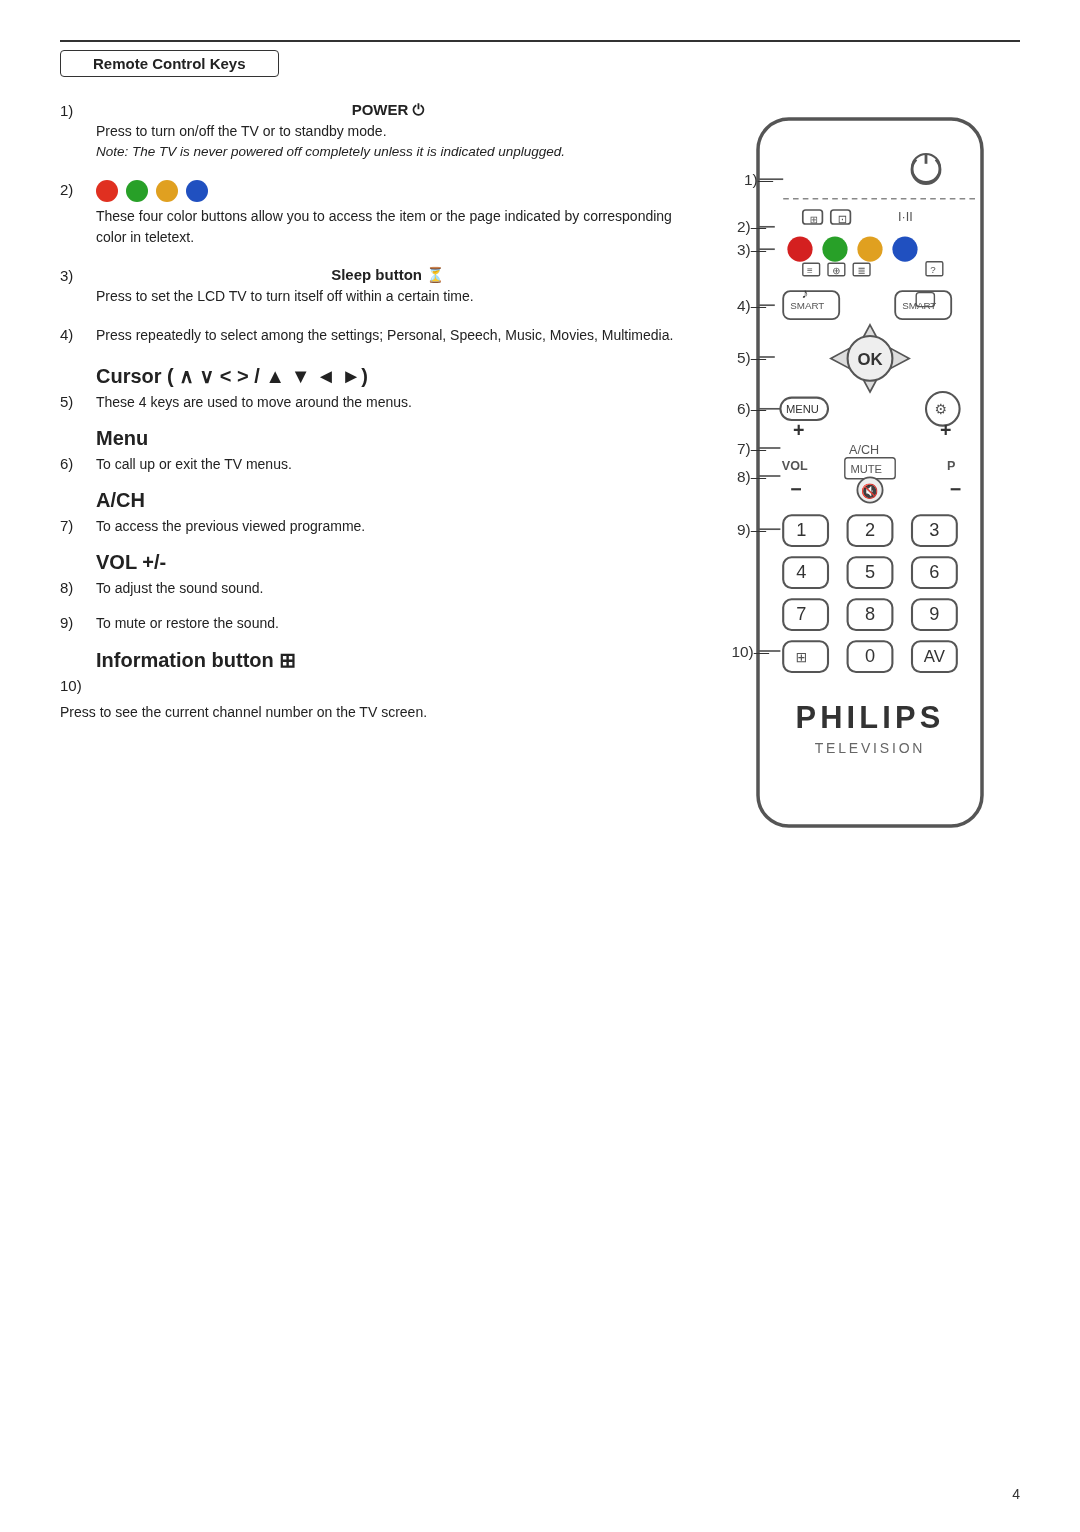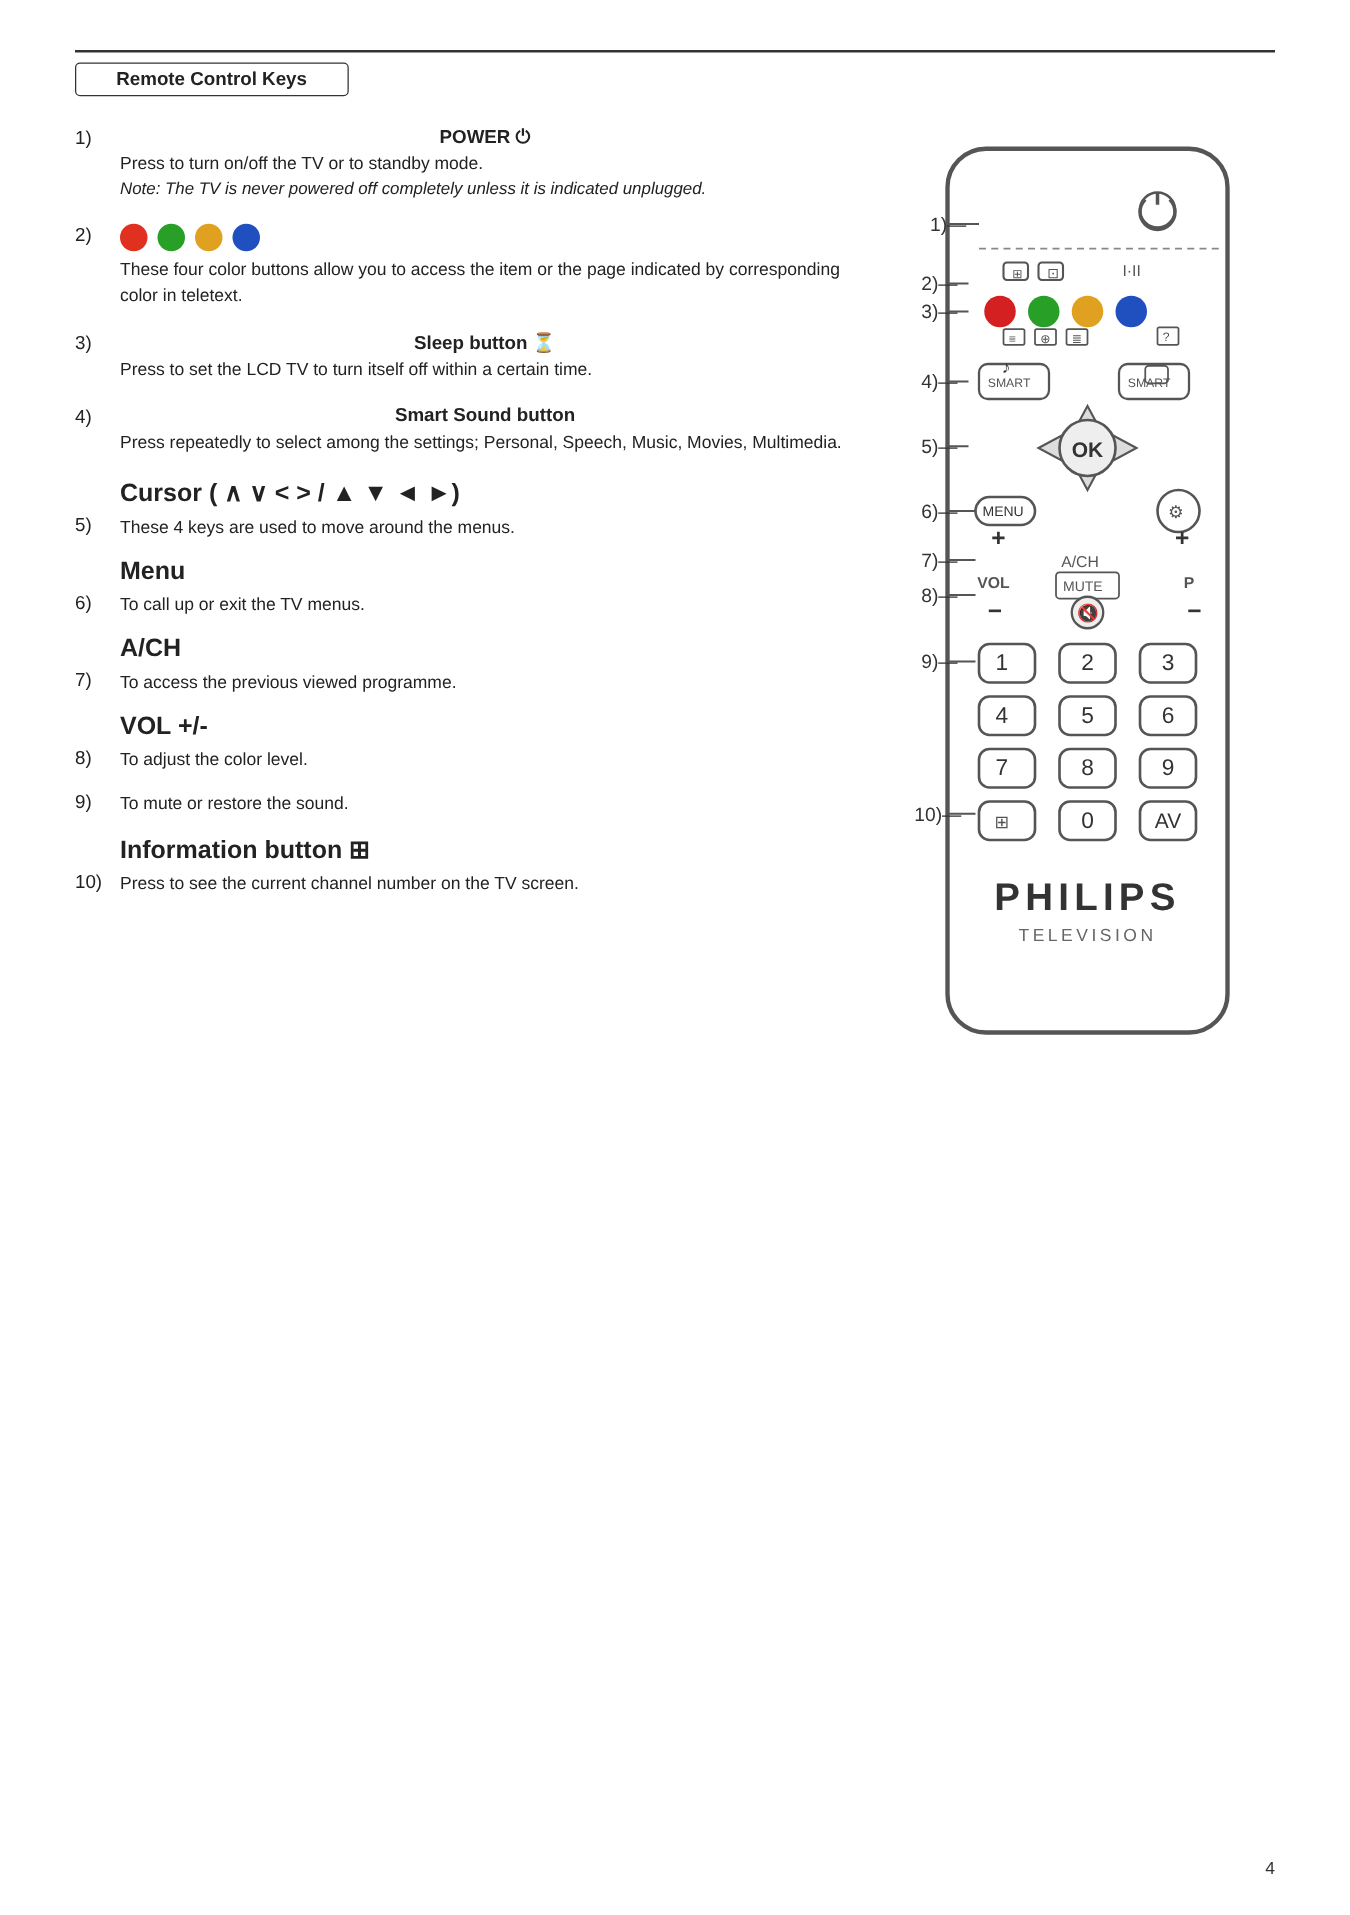--- a/index.html
+++ b/index.html
@@ -161,21 +161,20 @@
       <div class="item-num">3)</div>
       <div class="item-body">
         <div class="item-heading">Sleep button ⏳</div>
         <div class="item-desc">Press to set the LCD TV to turn itself off within a certain time.</div>
       </div>
     </div>
 
     <div class="item">
       <div class="item-num">4)</div>
       <div class="item-body">
-        <div class="item-heading">Smart Sound button</div>
         <div class="item-desc">Press repeatedly to select among the settings; Personal, Speech, Music, Movies,  Multimedia.</div>
       </div>
     </div>
 
     <div class="sub-item">
       <div class="sub-heading-indent">Cursor ( ∧ ∨ &lt; &gt; / ▲ ▼ ◄ ►)</div>
       <div class="item" style="margin-bottom:0;">
         <div class="item-num">5)</div>
         <div class="item-body">
           <div class="item-desc">These 4 keys are used to move around the menus.</div>
@@ -201,37 +200,37 @@
           <div class="item-desc">To access the previous viewed programme.</div>
         </div>
       </div>
     </div>
 
     <div class="sub-item">
       <div class="sub-heading-indent">VOL +/-</div>
       <div class="item" style="margin-bottom:0;">
         <div class="item-num">8)</div>
         <div class="item-body">
-          <div class="item-desc">To adjust the color level.</div>
+          <div class="item-desc">To adjust the sound sound.</div>
         </div>
       </div>
     </div>
 
     <div class="sub-item">
       <div class="item" style="margin-bottom:0;">
         <div class="item-num">9)</div>
         <div class="item-body">
           <div class="item-desc">To mute or restore the sound.</div>
         </div>
       </div>
     </div>
 
     <div class="sub-item">
       <div class="sub-heading-indent">Information button ⊞</div>
-      <div class="item" style="margin-bottom:0;">
+      <div class="item" style="margin-bottom:0;flex-direction:column;">
         <div class="item-num">10)</div>
         <div class="item-body">
           <div class="item-desc">Press to see the current channel number on the TV screen.</div>
         </div>
       </div>
     </div>
 
   </div>
 
   <div class="right-col">

